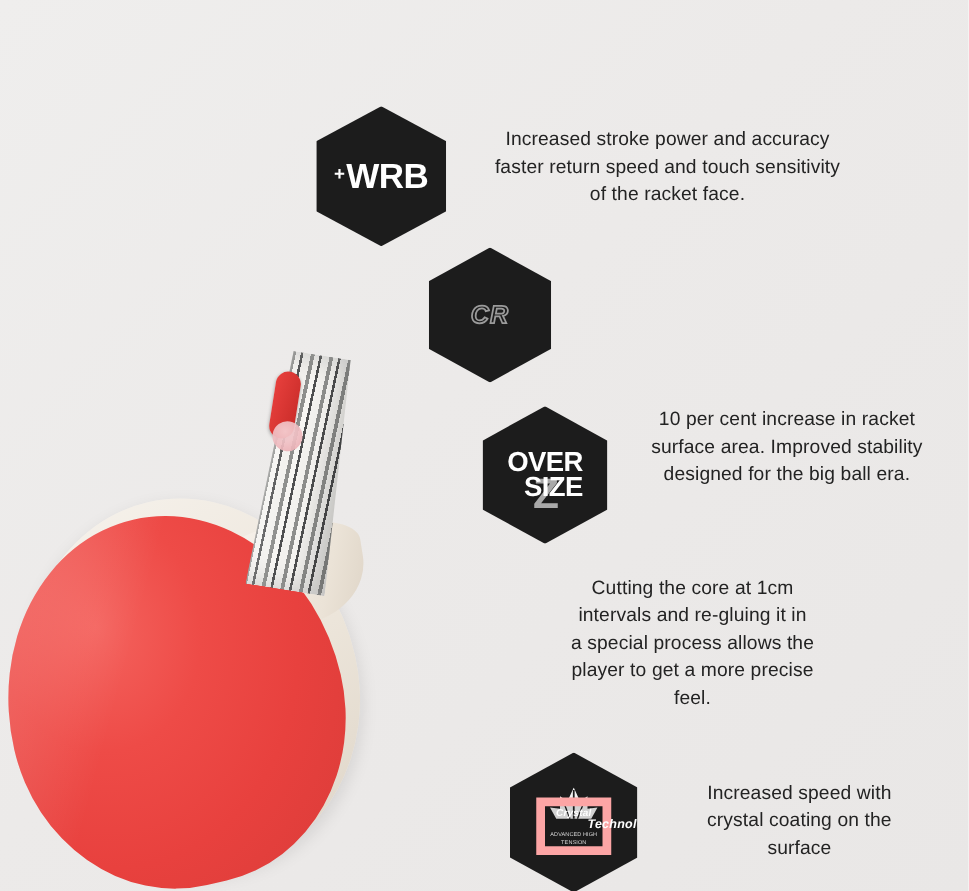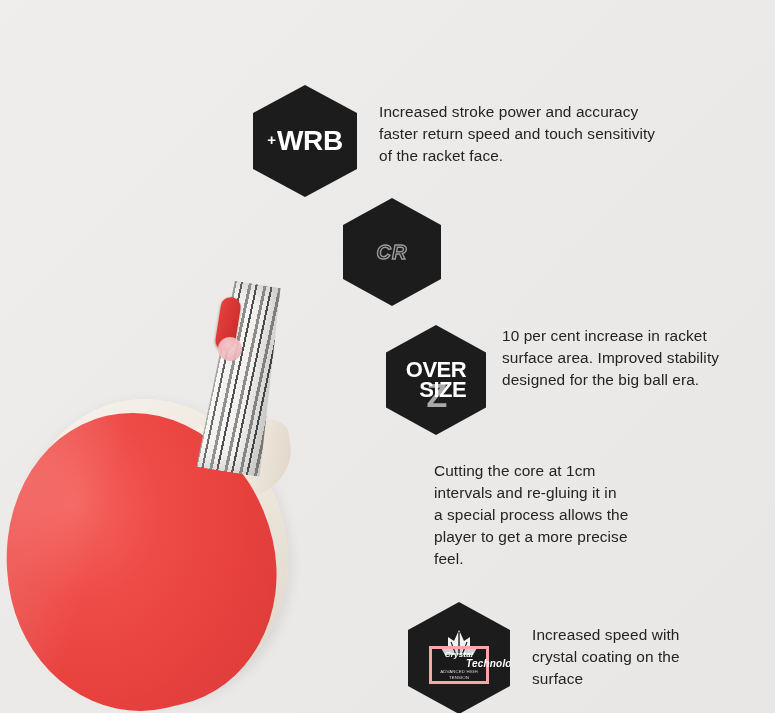--- a/index.html
+++ b/index.html
@@ -105,20 +105,21 @@
     justify-content:center;
     color:#ffffff;
   }
 
   .desc{
     color:#232323;
     font-size:15.4px;
     line-height:1.42;
     letter-spacing:.1px;
     white-space:pre-line;
+    text-align:center;
   }
 
   
   .wrb-wrap{ position:relative; display:flex; align-items:flex-start; }
   .wrb-plus{
     font-size:15px; font-weight:700; line-height:1;
     margin-top:5px; margin-right:1px;
   }
   .wrb-text{
     font-size:28px; font-weight:700; line-height:1;
@@ -157,21 +158,21 @@
     display:flex; align-items:flex-end; justify-content:center;
   }
   .crystal-leaf{
     position:absolute;
     left:50%; top:-2px; transform:translateX(-50%);
     width:44px; height:34px;
   }
   .crystal-plate{
     position:relative;
     width:60px;
-    border:3px solid #fca5a5;
+    border:7px solid #fca5a5;
     padding:2px 2px 1px;
     text-align:center;
     background:rgba(20,20,20,.15);
   }
   .crystal-l1{ font-size:8px; font-weight:700; font-style:italic; line-height:1.05; letter-spacing:.2px;}
   .crystal-l2{ font-size:10px; font-weight:700; font-style:italic; line-height:1.05; letter-spacing:.2px;margin-left:32px;}
   .crystal-l3{ font-size:4.4px; line-height:1.2; letter-spacing:.1px; color:#d7d7d7;}
 </style>
 </head>
 <body>

